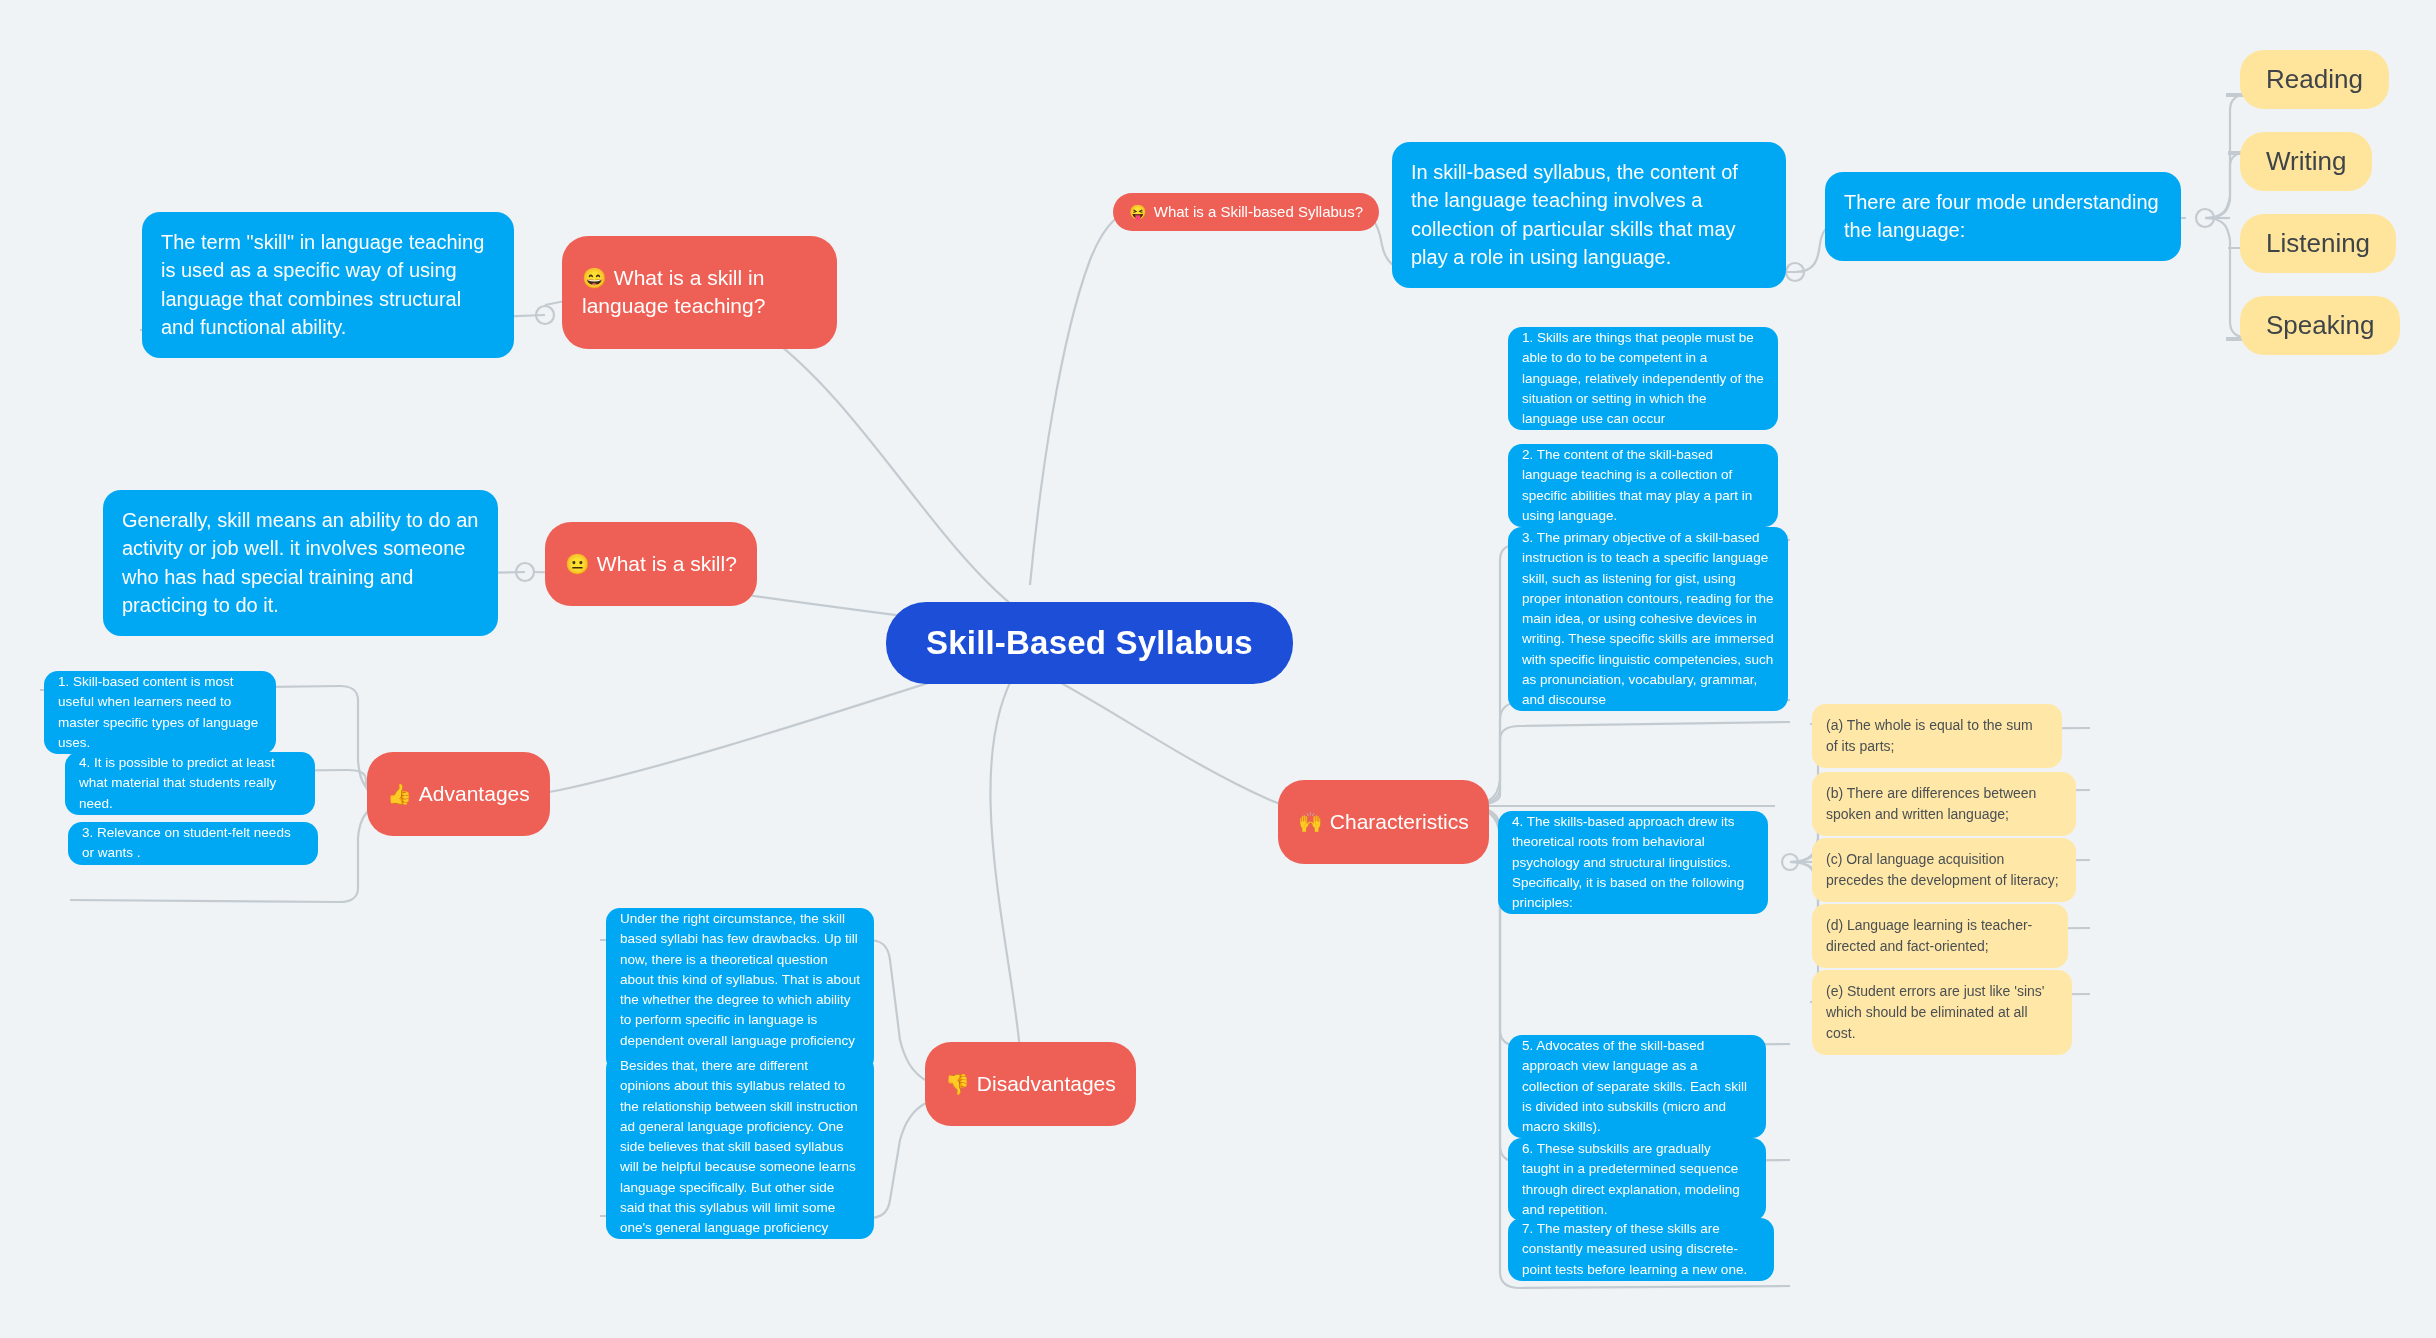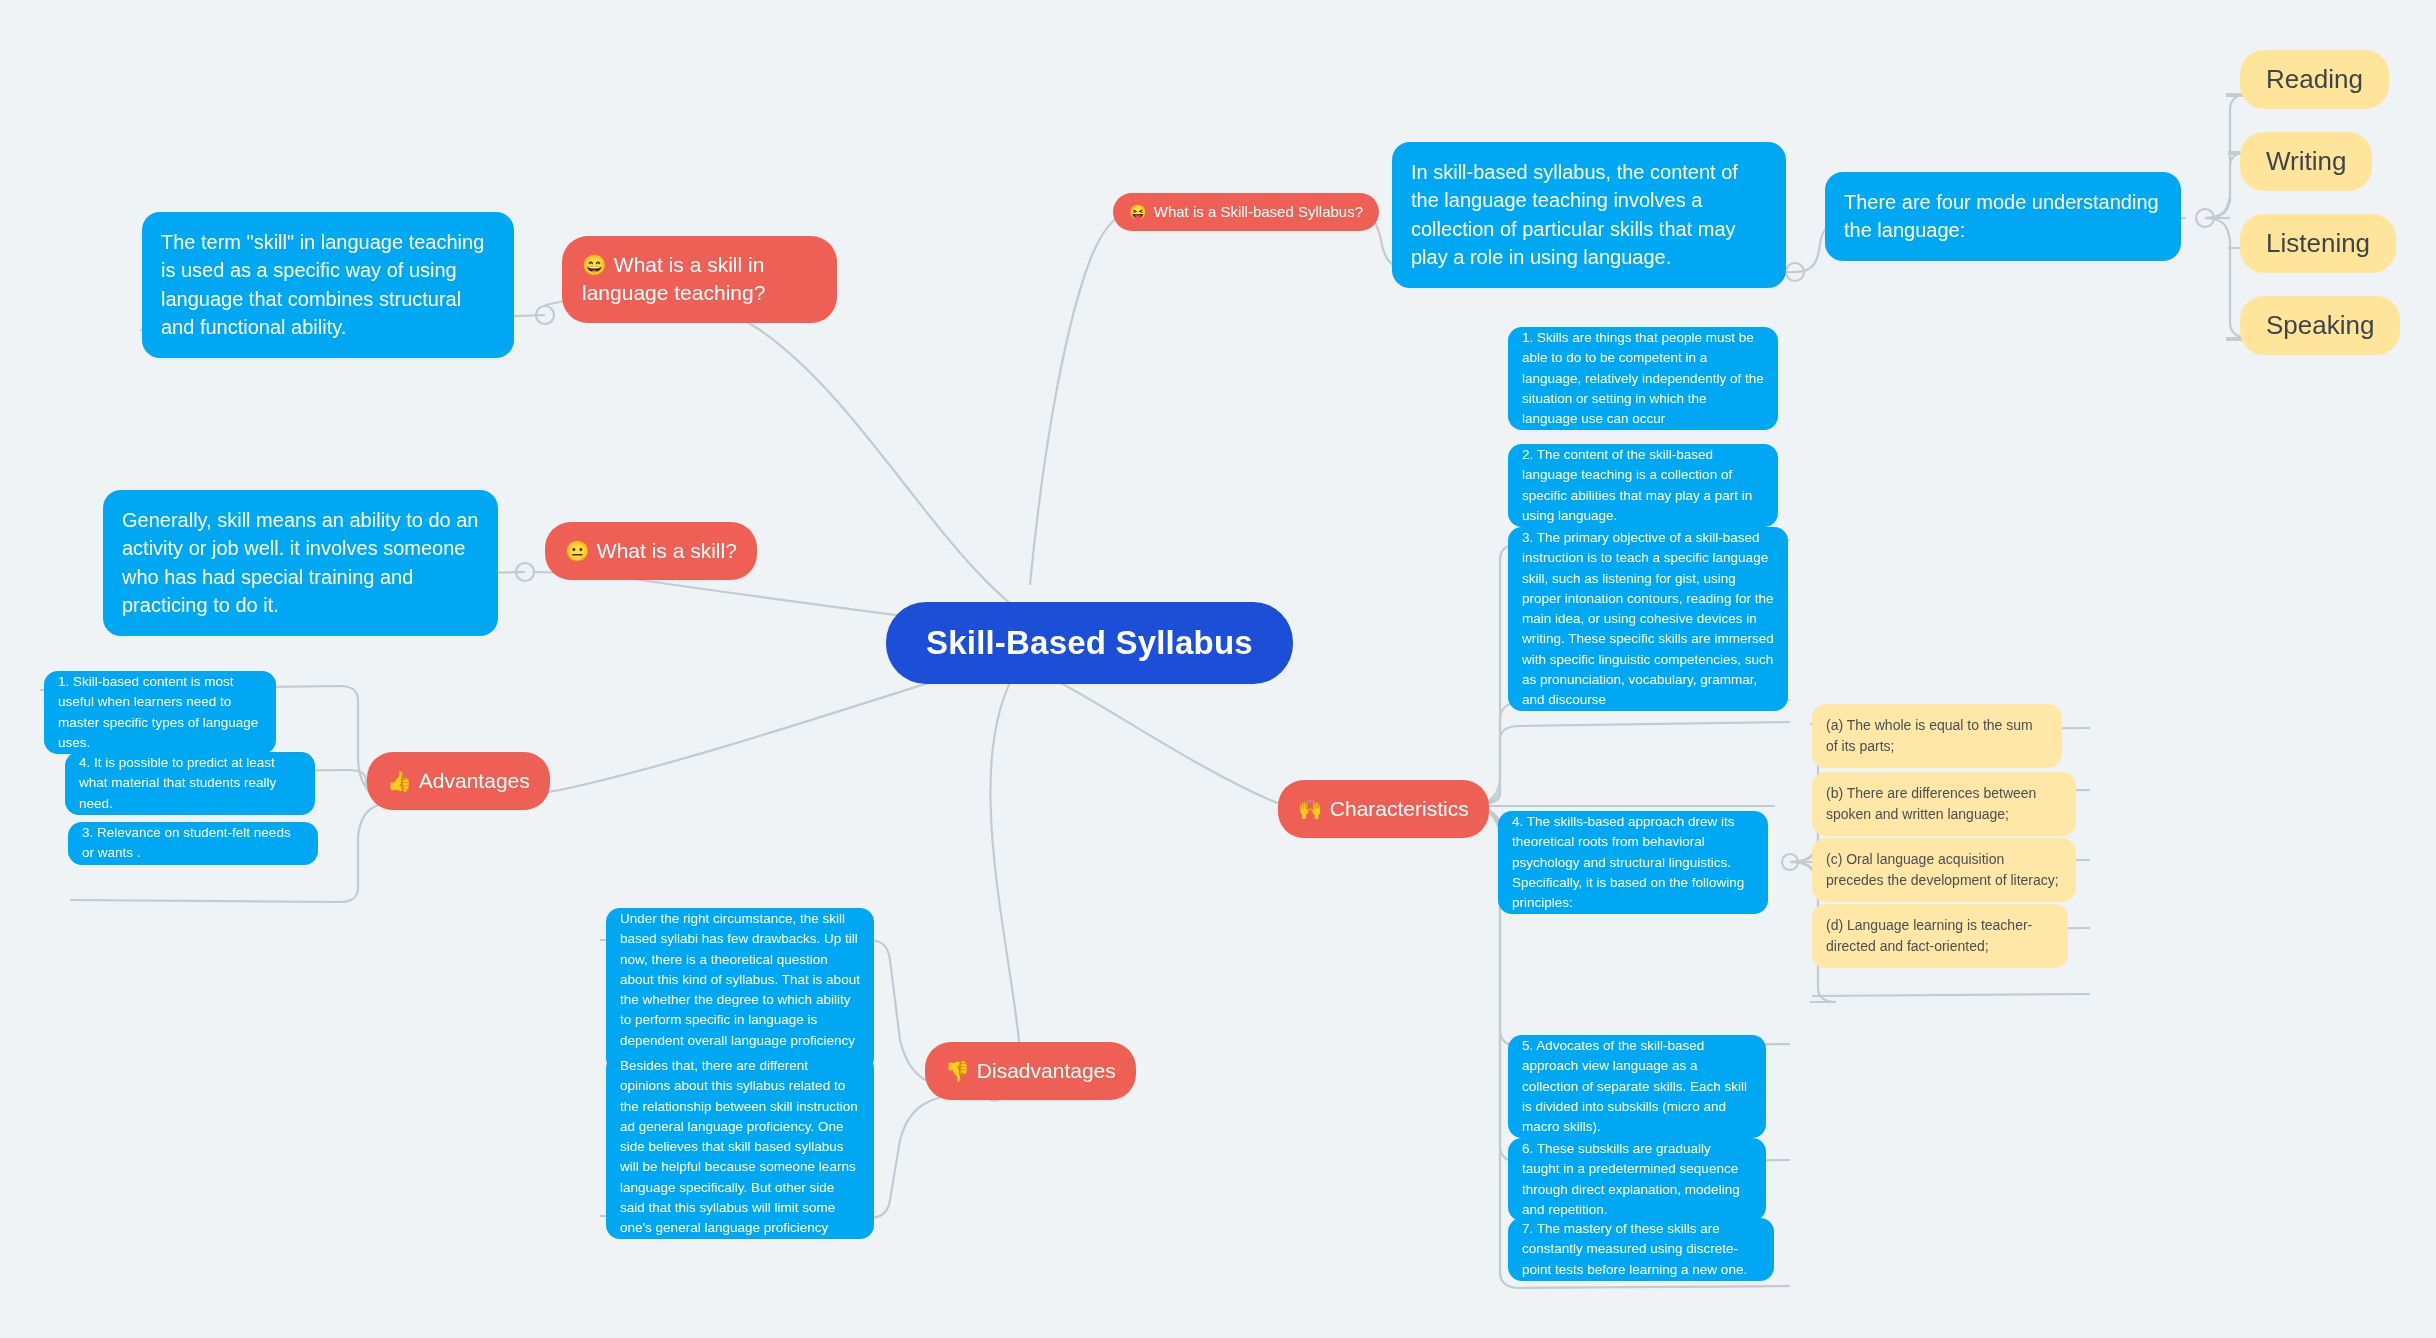--- a/index.html
+++ b/index.html
@@ -16,21 +16,21 @@
   .node{position:absolute;box-sizing:border-box;}
 
   .root{
     background:#1d4ed8;color:#fff;border-radius:40px;
     font-size:33px;font-weight:bold;letter-spacing:.2px;
     padding:22px 40px;white-space:nowrap;
   }
 
   .topic{
     background:#ee6055;color:#fff;border-radius:26px;
-    font-size:21px;padding:15px 20px;line-height:1.35;
+    font-size:21px;padding:28px 20px;line-height:1.35;
   }
   .topic.small{font-size:15px;padding:9px 16px;border-radius:20px;white-space:nowrap;}
   .topic .emo{margin-right:7px;font-size:.95em;}
 
   .blue{
     background:#00a8f3;color:#fff;border-radius:18px;
     font-size:20px;line-height:1.42;padding:16px 19px;
   }
   .blue.tiny{font-size:13.5px;line-height:1.5;padding:1px 14px;border-radius:14px;}
 
@@ -159,14 +159,15 @@
   <div class="node blue tiny" style="left:1508px;top:527px;width:280px;">3. The primary objective of a skill-based instruction is to teach a specific language skill, such as listening for gist, using    proper intonation contours, reading for the main idea, or using cohesive devices in writing.  These specific skills are immersed with specific linguistic competencies, such as pronunciation, vocabulary, grammar, and discourse</div>
   <div class="node blue tiny" style="left:1498px;top:811px;width:270px;">4. The skills-based approach drew its theoretical roots from behavioral psychology and structural linguistics. Specifically, it is   based on the  following principles:</div>
   <div class="node blue tiny" style="left:1508px;top:1035px;width:258px;">5. Advocates of the skill-based approach view language as a collection of  separate skills. Each skill is divided into   subskills (micro and macro   skills).</div>
   <div class="node blue tiny" style="left:1508px;top:1138px;width:258px;">6. These subskills are gradually taught in a predetermined sequence  through direct explanation, modeling and repetition.</div>
   <div class="node blue tiny" style="left:1508px;top:1218px;width:266px;">7. The mastery of these skills are constantly measured using discrete-   point tests before learning a new one.</div>
 
   <div class="node yellow tiny" style="left:1812px;top:704px;width:250px;">(a) The whole is equal to the sum of its parts;</div>
   <div class="node yellow tiny" style="left:1812px;top:772px;width:264px;">(b) There are differences between spoken and written        language;</div>
   <div class="node yellow tiny" style="left:1812px;top:838px;width:264px;">(c) Oral language acquisition precedes the development of literacy;</div>
   <div class="node yellow tiny" style="left:1812px;top:904px;width:256px;">(d) Language learning is teacher-directed and fact-oriented;</div>
+  <div class="node yellow tiny" style="left:1812px;top:970px;width:260px;">(e) Student errors are just like 'sins' which should be eliminated at all cost.</div>
 
 </div>
 
 </body></html>

